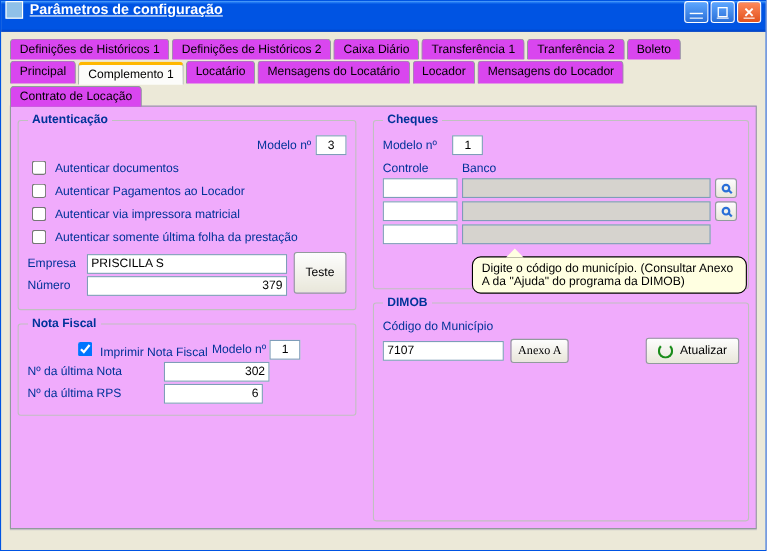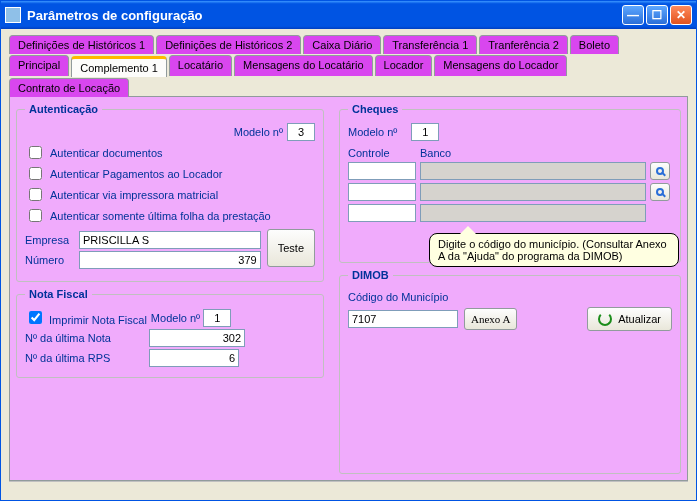--- a/index.html
+++ b/index.html
@@ -17,24 +17,25 @@
     height: 501px;
     border: 1px solid #0054e3;
     background: #ece9d8;
     display: flex;
     flex-direction: column;
   }
   .titlebar {
     height: 28px;
     background: linear-gradient(to bottom, #3a95ff 0%, #0054e3 10%, #0054e3 90%, #003fc0 100%);
     display: flex;
-    align-items: center;
+    align-items: flex-start;
     color: #fff;
     font-weight: bold;
     padding: 0 4px;
+    text-decoration: underline;
   }
   .titlebar .app-icon {
     width: 16px; height: 16px;
     background: #8fc0e8;
     border: 1px solid #fff;
     margin-right: 6px;
   }
   .titlebar .title-text { flex: 1; font-size: 13px; }
   .titlebar .win-btn {
     width: 22px; height: 20px;
@@ -268,21 +269,21 @@
                 <span class="lbl" style="width:50px">Número</span>
                 <input class="tx num" style="flex: 1 1 0%;" value="379">
               </div>
             </div>
             <button class="btn" style="height:38px">Teste</button>
           </div>
         </fieldset>
 
         <fieldset class="group">
           <legend>Nota Fiscal</legend>
-          <div class="row" style="justify-content:flex-start;">
+          <div class="row" style="justify-content:center;">
             <span>
               <input type="checkbox" class="chk" checked="" style="">
               <span class="lbl">Imprimir Nota Fiscal</span>
             </span>
             <span>
               <span class="lbl">Modelo nº</span>
               <input class="tx smallbox" value="1" style="">
             </span>
           </div>
           <div class="row">

